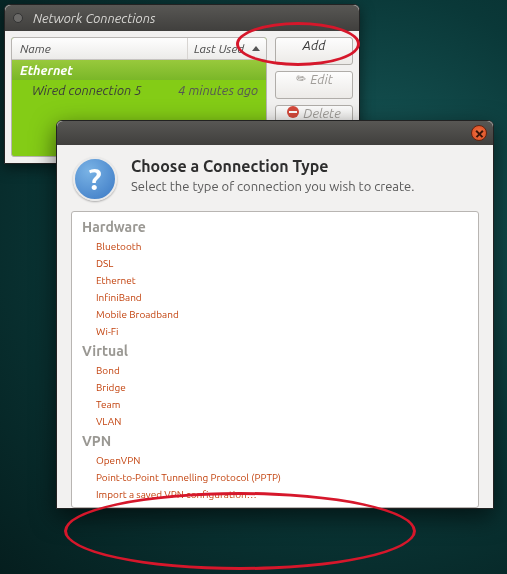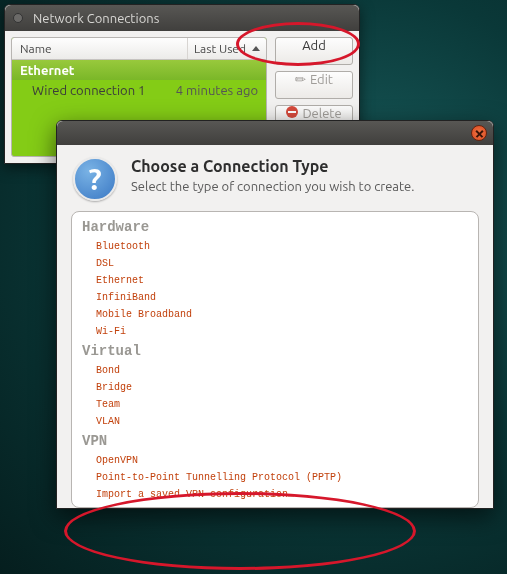--- a/index.html
+++ b/index.html
@@ -18,20 +18,21 @@
   
   .win1 {
     position: absolute;
     left: 4px;
     top: 4px;
     width: 356px;
     background: #f2f1f0;
     border: 1px solid #222;
     border-radius: 6px 6px 0 0;
     box-shadow: 0 4px 14px rgba(0,0,0,.5);
+    font-style: italic;
   }
   .titlebar1 {
     height: 26px;
     background: linear-gradient(#585754,#403f3d);
     border-radius: 6px 6px 0 0;
     display: flex;
     align-items: center;
     padding: 0 8px;
     color: #d8d7d4;
     font-size: 13px;
@@ -166,24 +167,23 @@
     display:flex; align-items:center; justify-content:center;
     flex: none;
   }
   .dlg-title { font-weight:bold; font-size:16px; color:#2e2e2e; margin-bottom:4px; }
   .dlg-sub { font-size:13px; color:#5a5a5a; }
 
   .type-list {
     margin: 6px 14px 0 14px;
     background:#fff;
     border:1px solid #b8b5b2;
-    border-radius: 8px;
+    border-radius: 3px;
     padding: 4px 0;
     max-height: 400px;
-    font-family: Liberation Mono, monospace;
   }
   .grp {
     padding: 3px 10px;
     font-weight: bold;
     color: #9a9893;
     font-size: 14px;
   }
   .item {
     padding: 3px 10px 3px 24px;
     color: #c2410c;
@@ -203,21 +203,21 @@
     <div class="list">
       <div class="list-head">
         <div class="col-name">Name</div>
         <div class="col-last">
           <span>Last Used</span>
           <span class="sort-arrow"></span>
         </div>
       </div>
       <div class="cat-row">Ethernet</div>
       <div class="conn-row">
-        <div class="col-name">Wired connection 1</div>
+        <div class="col-name">Wired connection 5</div>
         <div class="col-last">4 minutes ago</div>
       </div>
     </div>
     <div class="btns">
       <div class="gtk-btn">
         <span>Add</span>
       </div>
       <div class="gtk-btn disabled">
         <span class="ico-edit">✎</span>
         <span>Edit</span>

